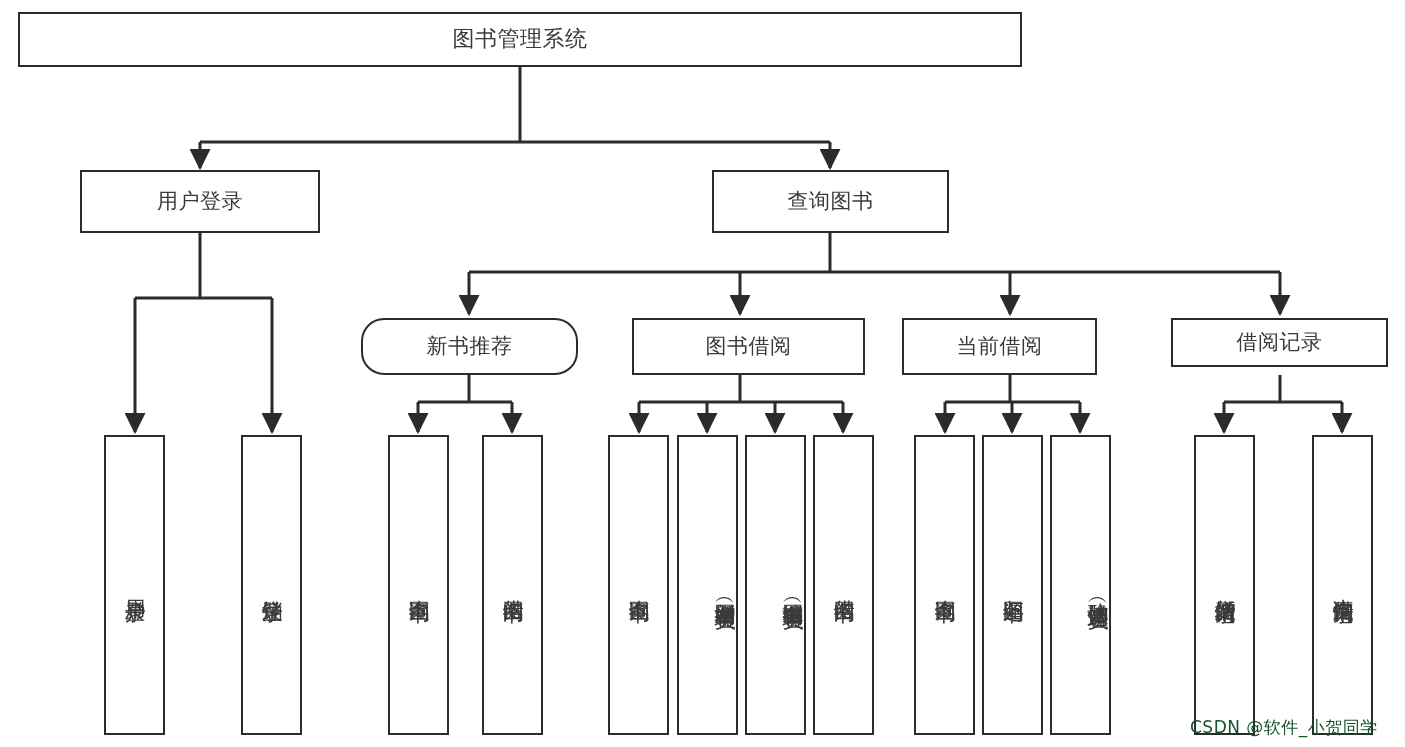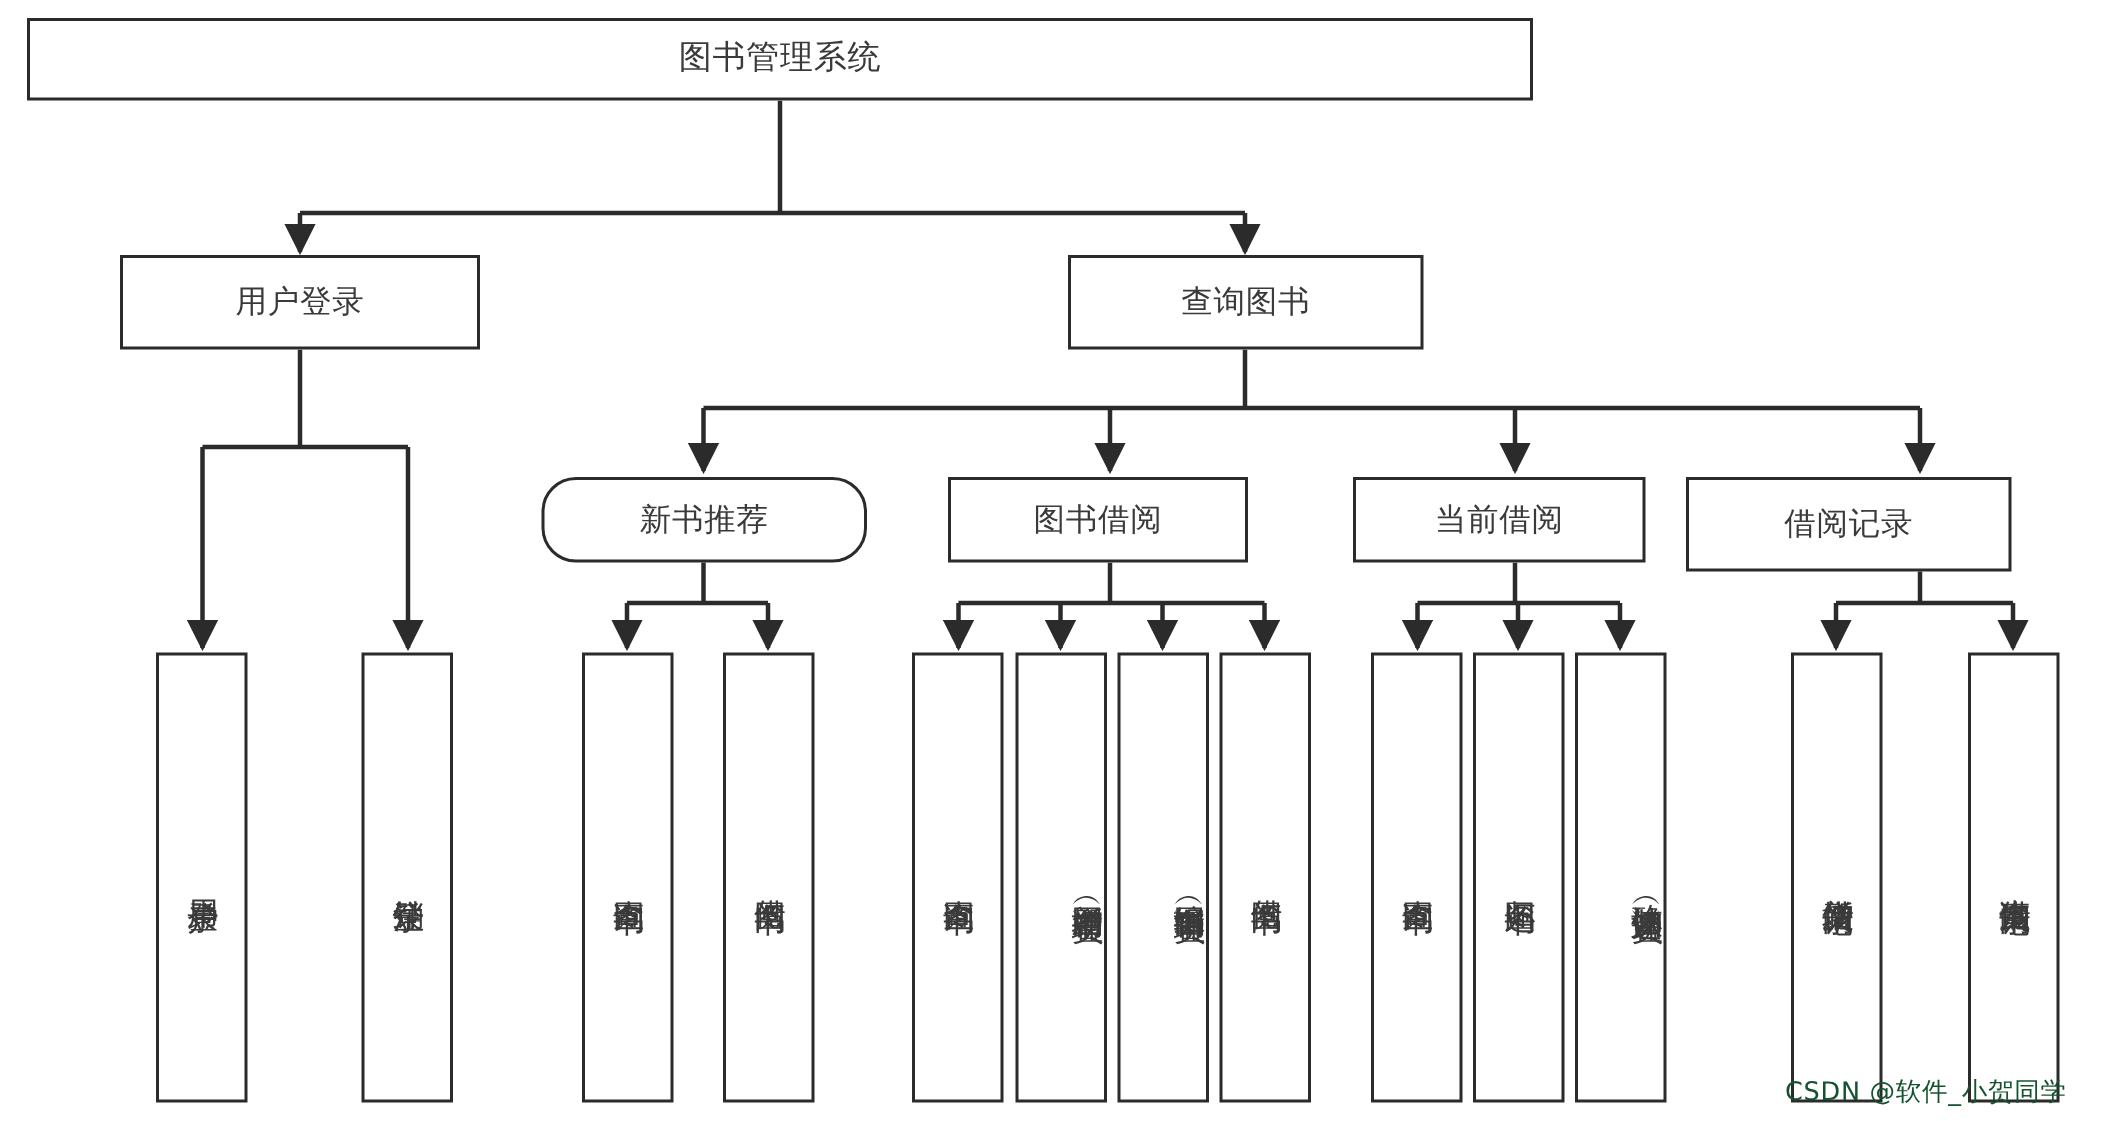--- a/index.html
+++ b/index.html
@@ -121,23 +121,23 @@
       <path d="M 1342 402 L 1342 432" marker-end="url(#arrow)"></path>
     </g>
   </svg>
 
   <div class="node root horizontal" style="left:18px; top:12px; width:1004px; height:55px;">图书管理系统</div>
 
   <div class="node horizontal" style="left:80px; top:170px; width:240px; height:63px;">用户登录</div>
   <div class="node horizontal" style="left:712px; top:170px; width:237px; height:63px;">查询图书</div>
 
   <div class="node horizontal" style="left:361px; top:318px; width:217px; height:57px;border-radius:23px;">新书推荐</div>
-  <div class="node horizontal" style="left:632px; top:318px; width:200px; height:57px;">图书借阅</div>
+  <div class="node horizontal" style="left:632px; top:318px; width:233px; height:57px;">图书借阅</div>
   <div class="node horizontal" style="left:902px; top:318px; width:195px; height:57px;">当前借阅</div>
-  <div class="node horizontal" style="left:1124px; top:318px; width:217px; height:63px;">借阅记录</div>
+  <div class="node horizontal" style="left:1171px; top:318px; width:217px; height:49px;">借阅记录</div>
 
   <div class="node vertical short" style="left:104px; top:435px; width:61px; height:300px;">用户登录</div>
   <div class="node vertical short" style="left:241px; top:435px; width:61px; height:300px;">注销登录</div>
 
   <div class="node vertical short" style="left:388px; top:435px; width:61px; height:300px;">查询图书</div>
   <div class="node vertical short" style="left:482px; top:435px; width:61px; height:300px;">借阅图书</div>
 
   <div class="node vertical short" style="left:608px; top:435px; width:61px; height:300px;">查询图书</div>
   <div class="node vertical" style="left:677px; top:435px; width:61px; height:300px;">新增图书（管理员）</div>
   <div class="node vertical" style="left:745px; top:435px; width:61px; height:300px;">编辑图书（管理员）</div>

